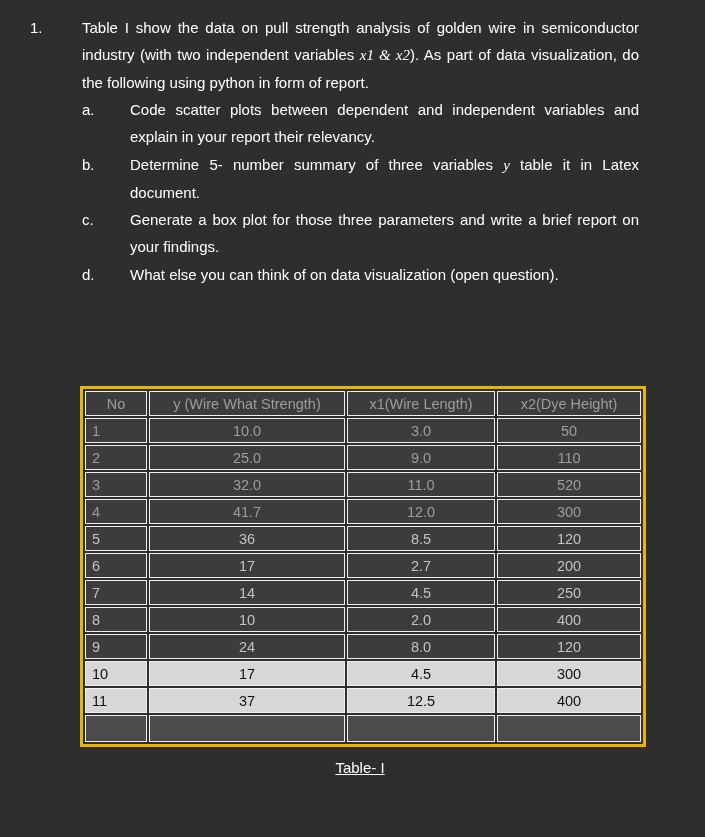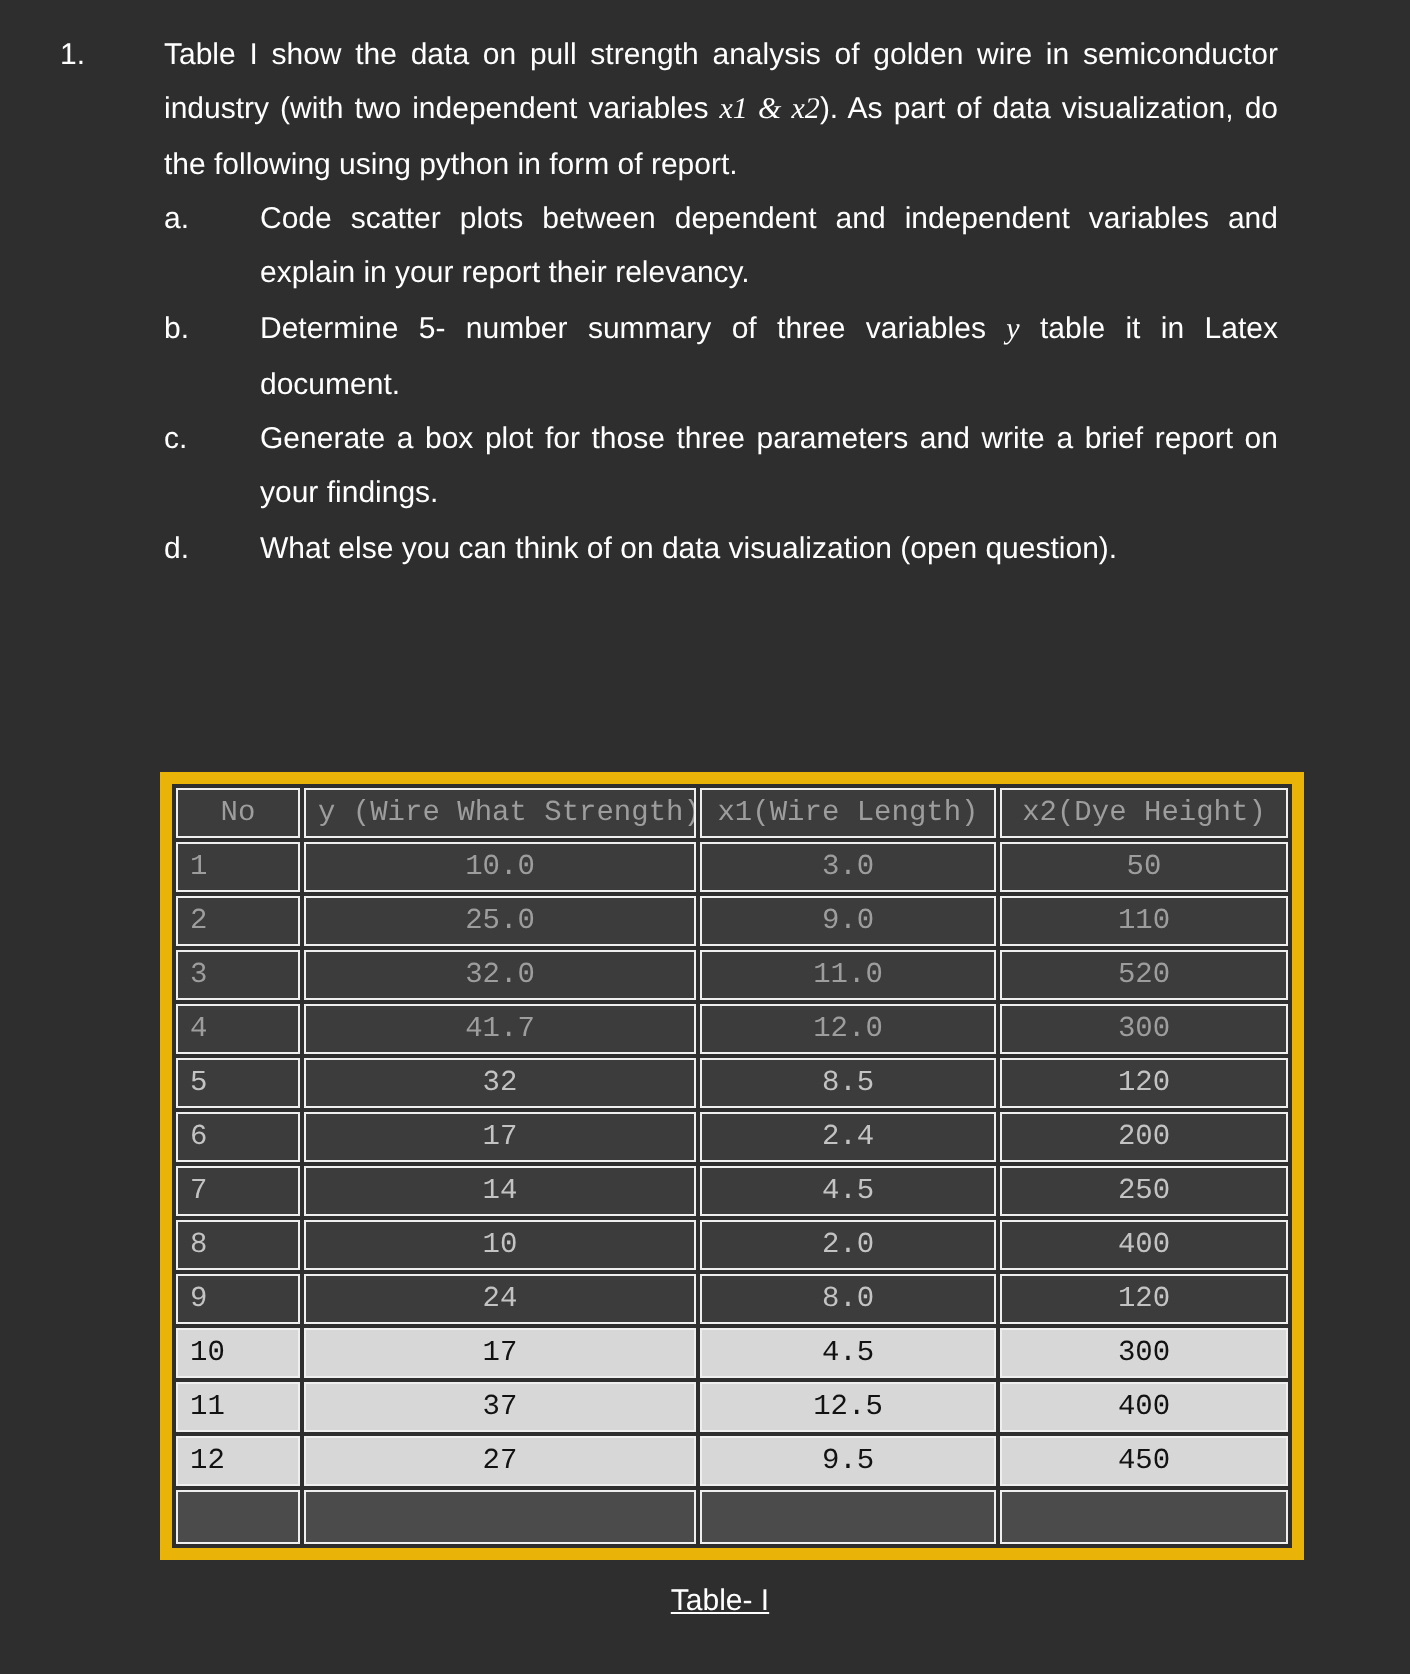--- a/index.html
+++ b/index.html
@@ -24,24 +24,23 @@
   .sub-label { flex: 0 0 48px; line-height: 27px; }
   .sub-text { flex: 1; line-height: 27px; text-align: justify; }
   .math { font-family: "Liberation Serif", serif; font-style: italic; }
 
   
   .table-wrap { margin: 97px 0 0 50px; width: 560px; }
   table.data {
     width: 100%;
     border-collapse: separate;
     border-spacing: 2px;
-    border: 6px solid #eab308;
+    border: 3px solid #eab308;
     background: #2e2e2e;
     table-layout: fixed;
-    font-family: Liberation Mono, monospace;
   }
   col.c-no { width: 62px; }
   col.c-y  { width: 196px; }
   col.c-x1 { width: 148px; }
   col.c-x2 { width: 144px; }
   th, td {
     border: 1px solid #efefef;
     height: 25px;
     padding: 1px 6px;
     font-size: 14.5px;
@@ -133,28 +132,28 @@
           <td>520</td>
         </tr>
         <tr class="r-dim">
           <td class="no-cell">4</td>
           <td>41.7</td>
           <td>12.0</td>
           <td>300</td>
         </tr>
         <tr class="r-mid">
           <td class="no-cell">5</td>
-          <td>32</td>
+          <td>36</td>
           <td>8.5</td>
           <td>120</td>
         </tr>
         <tr class="r-mid">
           <td class="no-cell">6</td>
           <td>17</td>
-          <td>2.4</td>
+          <td>2.7</td>
           <td>200</td>
         </tr>
         <tr class="r-mid">
           <td class="no-cell">7</td>
           <td>14</td>
           <td>4.5</td>
           <td>250</td>
         </tr>
         <tr class="r-mid">
           <td class="no-cell">8</td>
@@ -173,26 +172,20 @@
           <td>17</td>
           <td>4.5</td>
           <td>300</td>
         </tr>
         <tr class="r-light">
           <td class="no-cell">11</td>
           <td>37</td>
           <td>12.5</td>
           <td>400</td>
         </tr>
-        <tr class="r-light">
-          <td class="no-cell">12</td>
-          <td>27</td>
-          <td>9.5</td>
-          <td>450</td>
-        </tr>
         <tr class="r-empty">
           <td></td>
           <td></td>
           <td></td>
           <td></td>
         </tr>
       </tbody>
     </table>
   </div>
 

